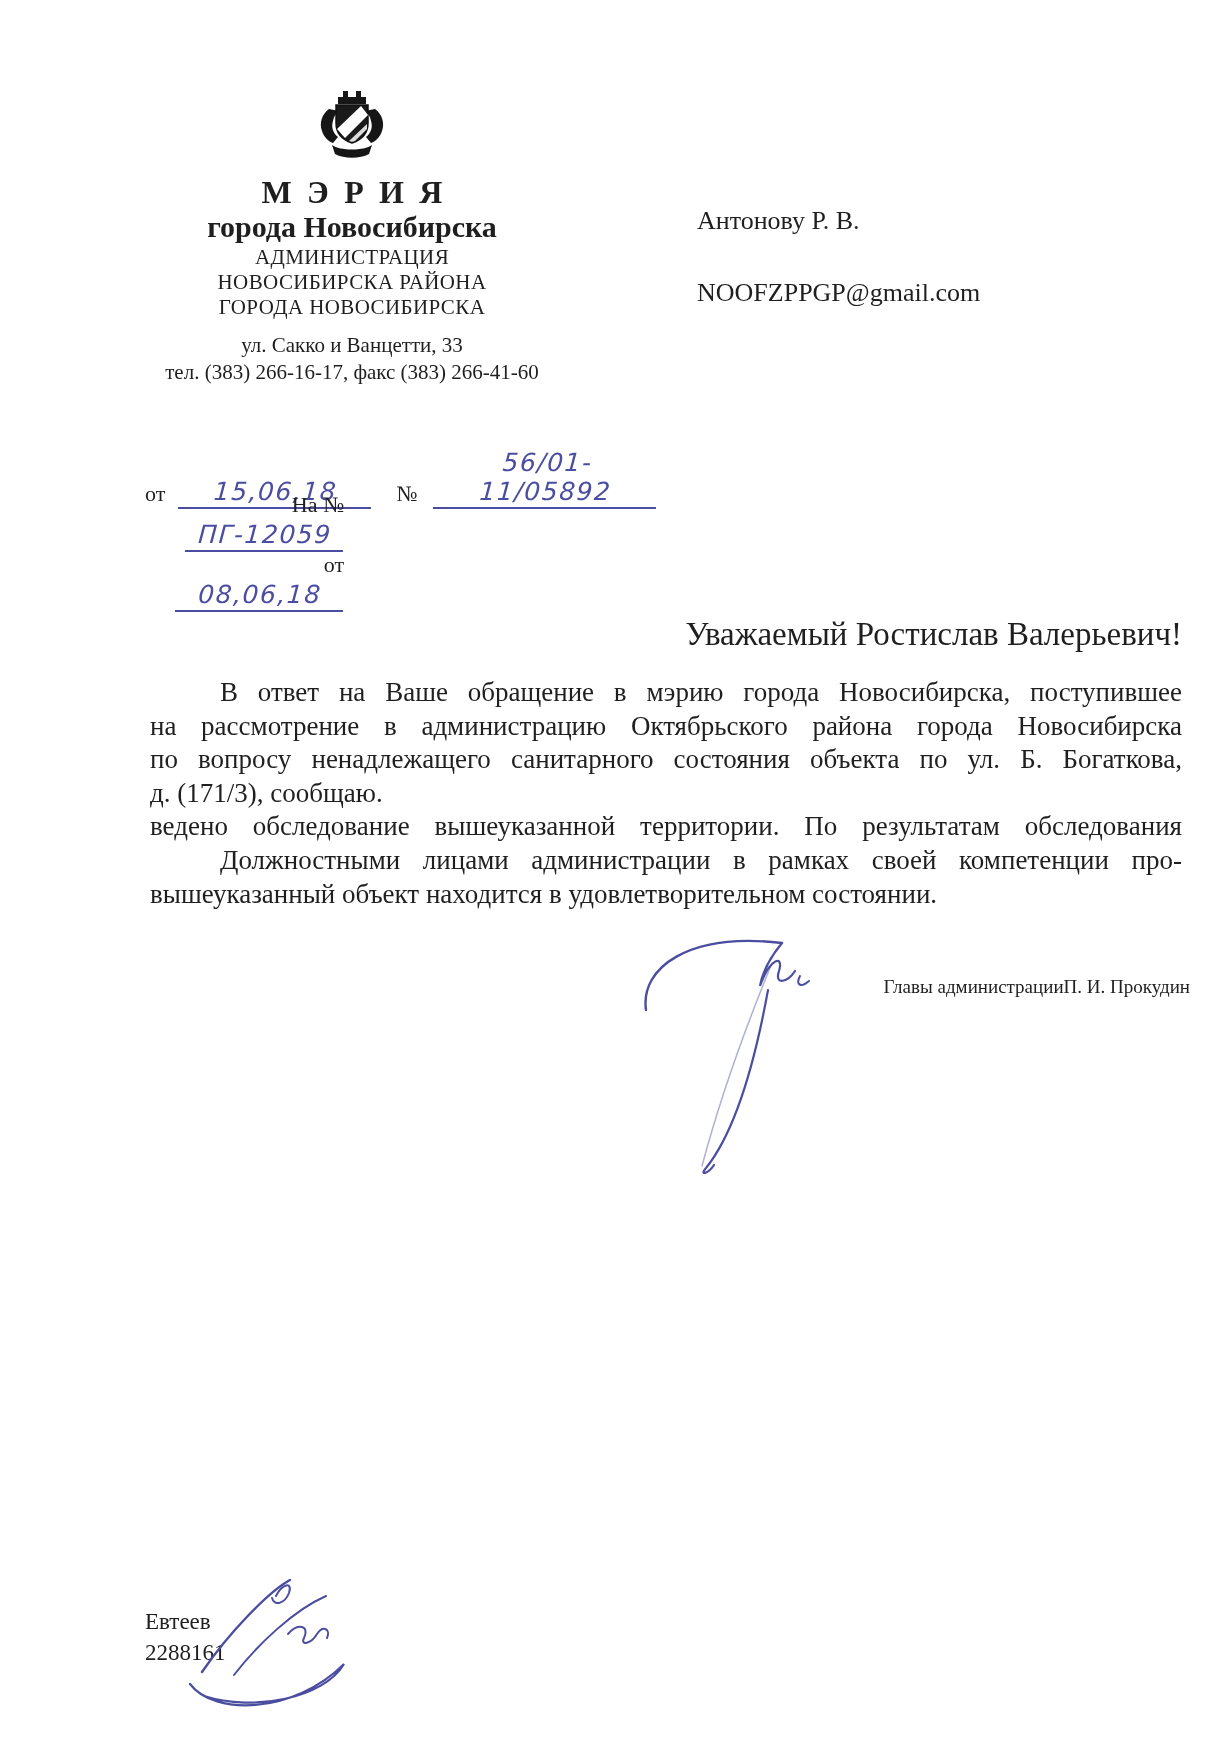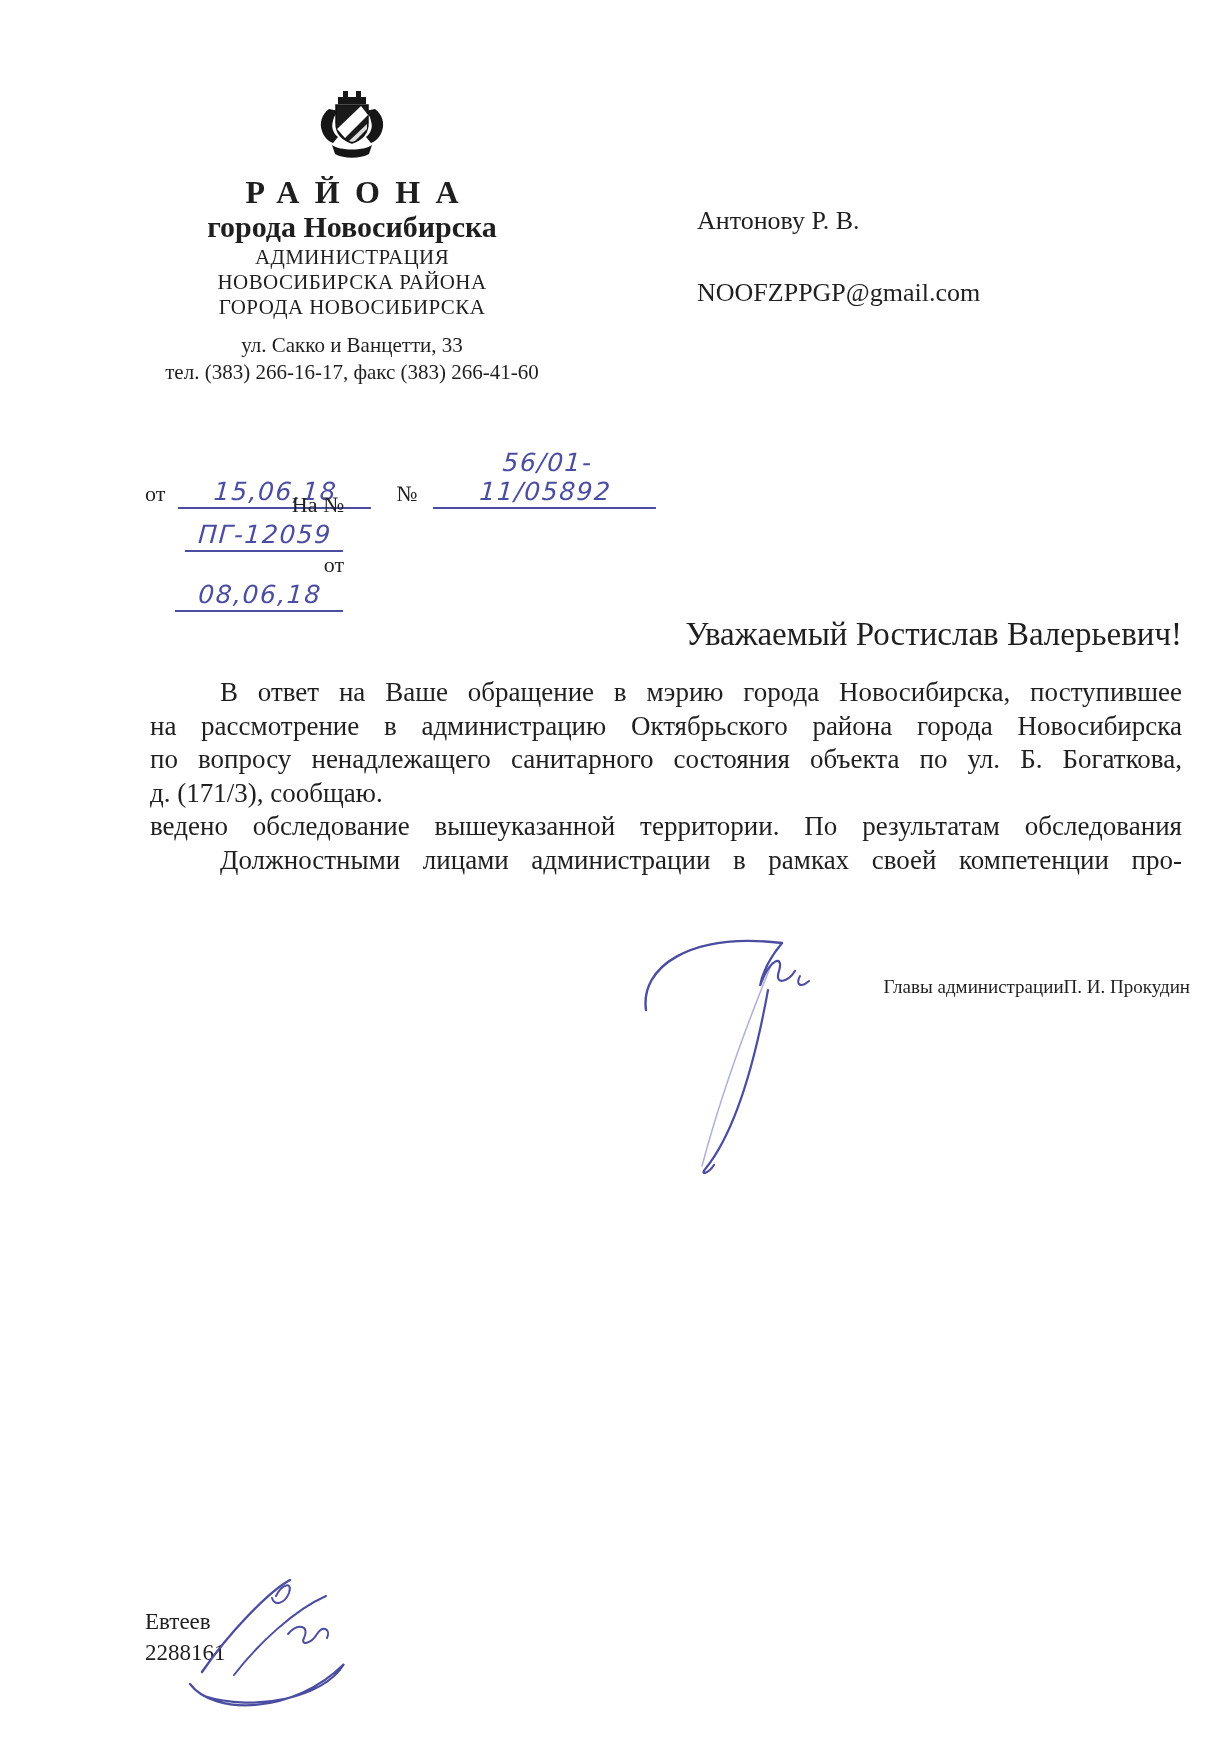--- a/index.html
+++ b/index.html
@@ -59,21 +59,21 @@
 
       <path d="M13,24 c-7,5 -10,14 -7,22 c2,6 6,10 11,12 l5,-6 c-5,-4 -7,-10 -5,-16 c1,-5 3,-8 6,-10 z" fill="#161616"></path>
       <path d="M59,24 c7,5 10,14 7,22 c-2,6 -6,10 -11,12 l-5,-6 c5,-4 7,-10 5,-16 c-1,-5 -3,-8 -6,-10 z" fill="#161616"></path>
 
       <path d="M20,20 h32 v18 c0,11 -7,17 -16,20 c-9,-3 -16,-9 -16,-20 z" fill="#1a1a1a" stroke="#111" stroke-width="1.5"></path>
       <path d="M21,44 L45,21 L52,30 L29,53 z" fill="#ffffff"></path>
       <path d="M33,56 c2,1 4,1 6,0 l12,-12 v-5 z" fill="#ffffff" opacity="0.85"></path>
 
       <path d="M16,60 c8,6 32,6 40,0 l-3,9 c-9,5 -25,5 -34,0 z" fill="#161616"></path>
     </svg>
-    <div class="org-title">РАЙОНА</div>
+    <div class="org-title">МЭРИЯ</div>
     <div class="org-sub">города Новосибирска</div>
     <div class="dept">АДМИНИСТРАЦИЯ</div>
     <div class="dept">НОВОСИБИРСКА РАЙОНА</div>
     <div class="dept">ГОРОДА НОВОСИБИРСКА</div>
     <div class="addr">ул. Сакко и Ванцетти, 33</div>
     <div class="phone">тел. (383) 266-16-17, факс (383) 266-41-60</div>
   </div>
 
   <div class="ref-row" style="left:145px;top:448px;">
     <span class="ref-label">от</span>
@@ -96,20 +96,21 @@
 
   <div class="salutation">Уважаемый Ростислав Валерьевич!</div>
 
   <div class="body-text">
     <div class="bline just indent">В ответ на Ваше обращение в мэрию города Новосибирска, поступившее</div>
     <div class="bline just">на рассмотрение в администрацию Октябрьского района города Новосибирска</div>
     <div class="bline just">по вопросу ненадлежащего санитарного состояния объекта по ул. Б. Богаткова,</div>
     <div class="bline">д. (171/3), сообщаю.</div>
     <div class="bline just">ведено обследование вышеуказанной территории. По результатам обследования</div>
     <div class="bline just indent">Должностными лицами администрации в рамках своей компетенции про-</div>
+    <div class="bline">вышеуказанный объект находится в удовлетворительном состоянии.</div>
   </div>
 
   <div class="sig-row">
     <span>Главы администрации</span>
     <span>П. И. Прокудин</span>
   </div>
 
   <svg class="sig-prokudin" width="210" height="275" viewBox="0 0 210 275">
     <path class="ink" d="M24,94 C18,52 66,16 160,27" stroke-width="2.4"></path>
     <path class="ink" d="M160,27 C146,44 140,58 138,70 C148,42 162,38 157,55 C152,70 166,66 173,55" stroke-width="2.2"></path>

